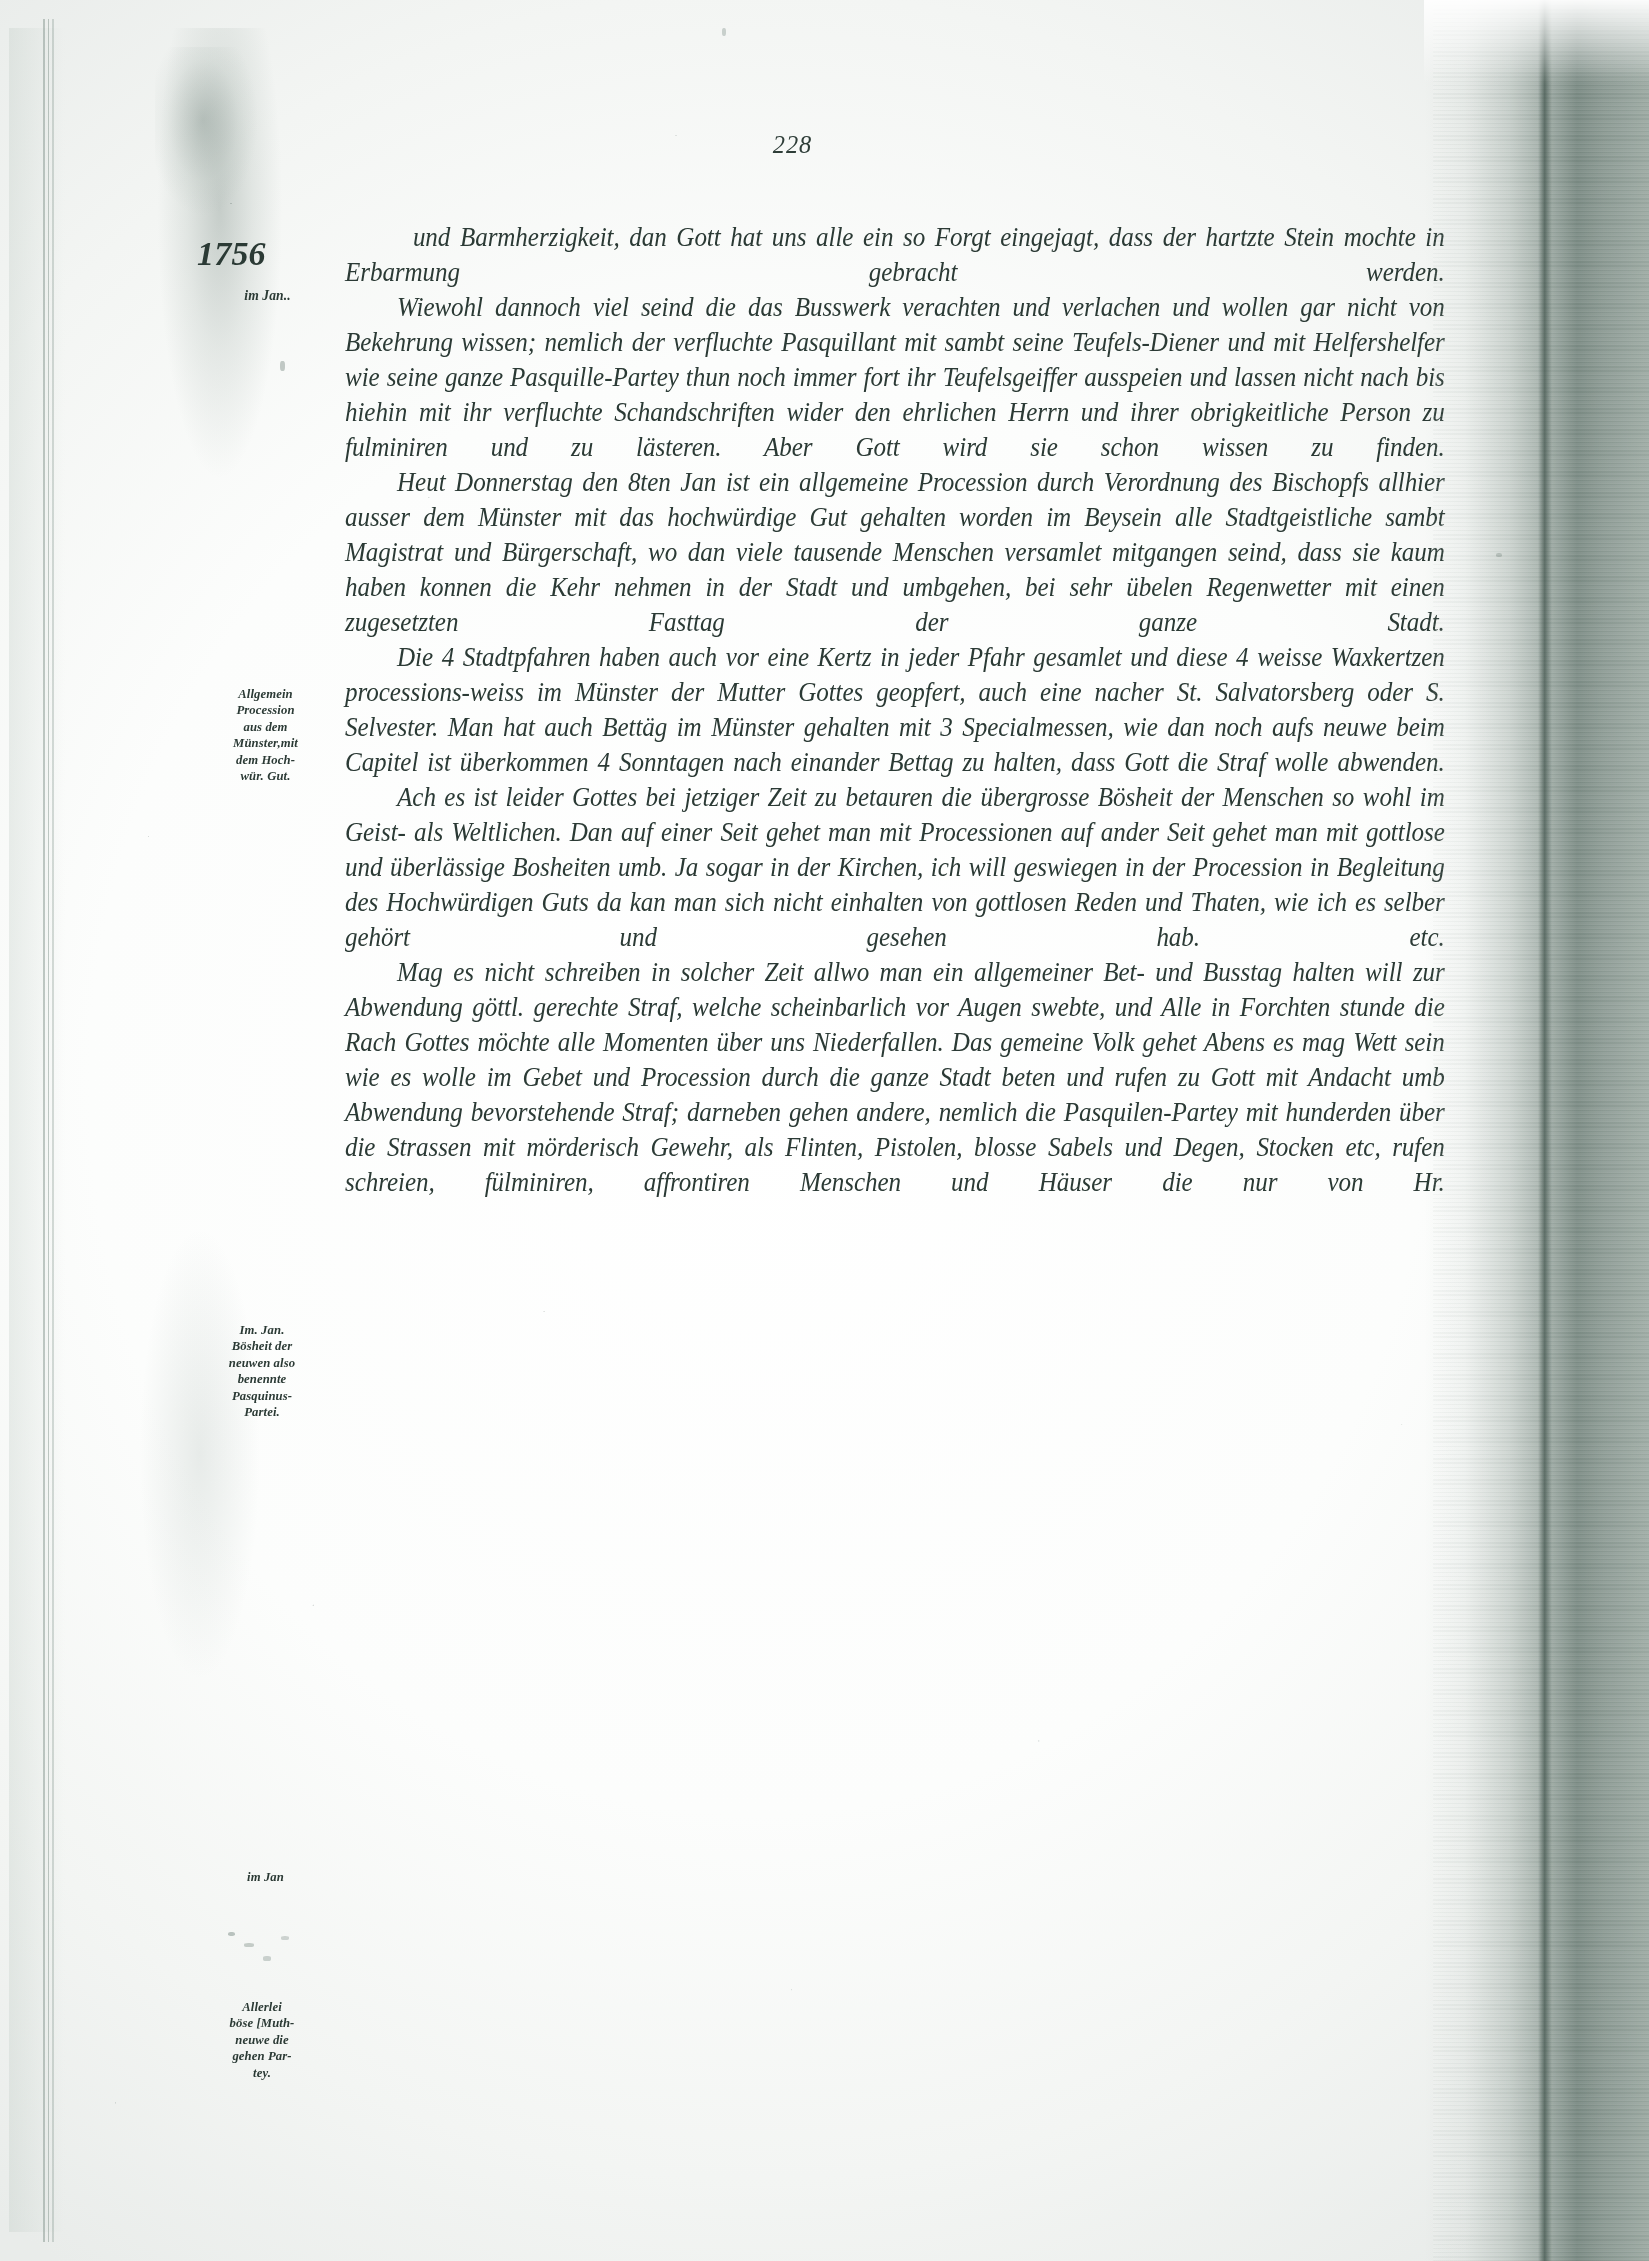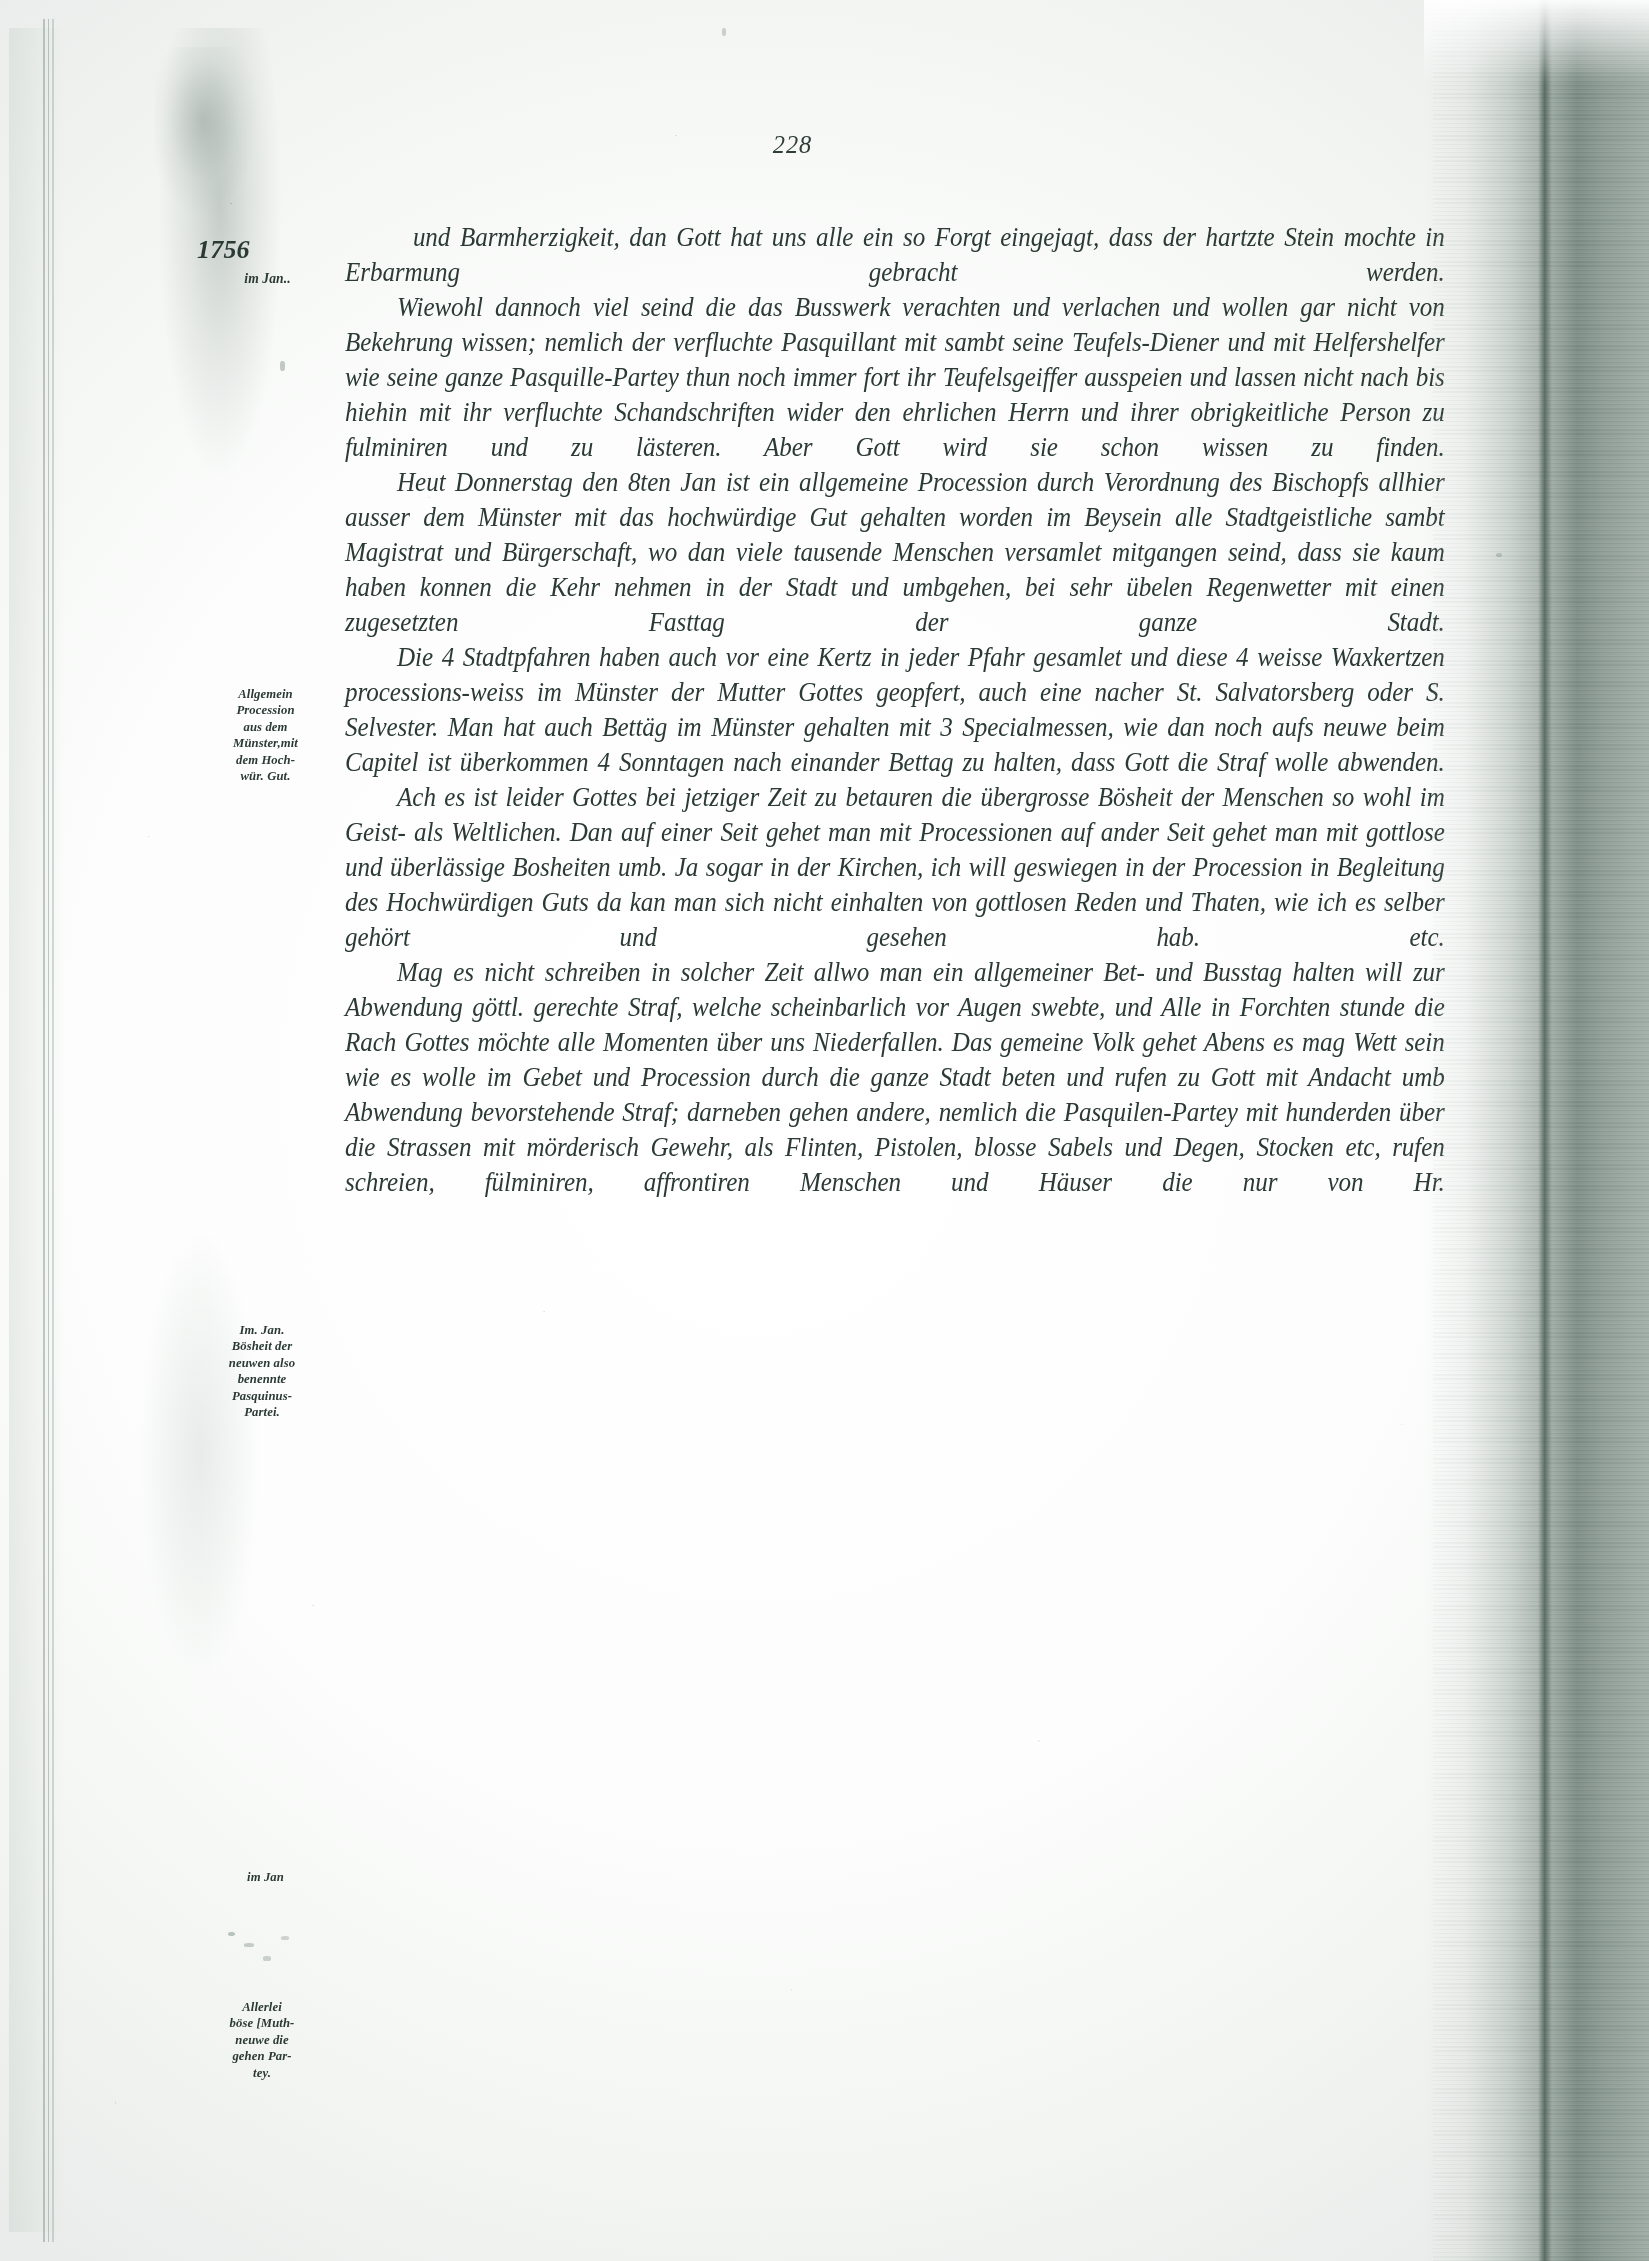--- a/index.html
+++ b/index.html
@@ -226,28 +226,28 @@
     color: #2b3a35;
     letter-spacing: 0.1px;
   }
   .note-year {
     position: absolute;
     font-family: "Liberation Serif", "DejaVu Serif", serif;
     font-weight: 700;
     color: #2b3a35;
   }
   .note-year .y {
-    font-size: 26px;
+    font-size: 34px;
     letter-spacing: 0.2px;
     display: block;
   }
   .note-year .m {
     font-size: 13.6px;
     display: block;
-    margin-top: 6px;
+    margin-top: 15px;
     text-align: center;
     letter-spacing: 0.1px;
   }
 
   
   .fleck {
     position: absolute;
     background: rgba(110,128,120,0.8);
     border-radius: 40%;
     pointer-events: none;

